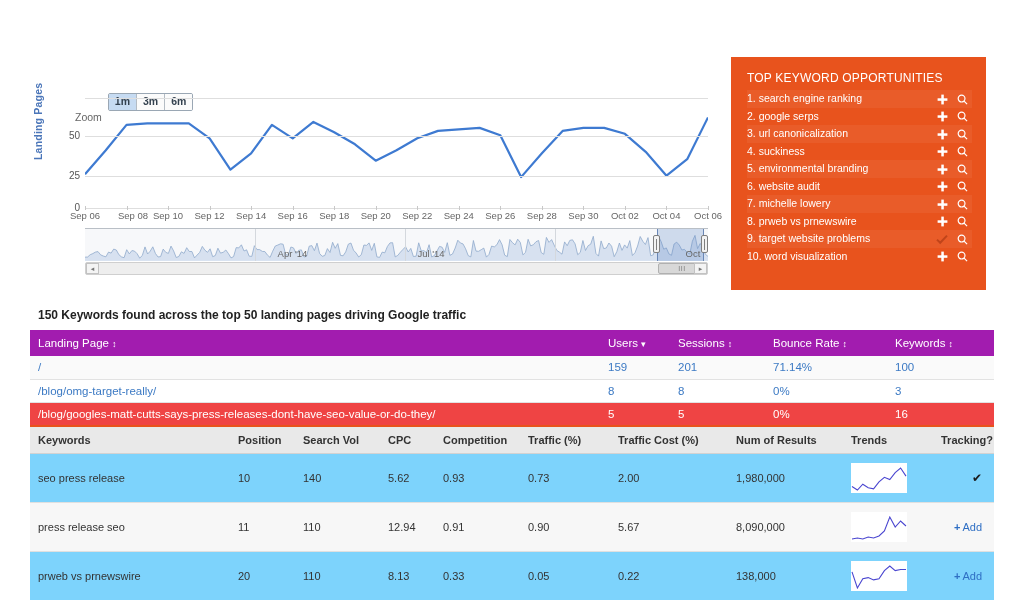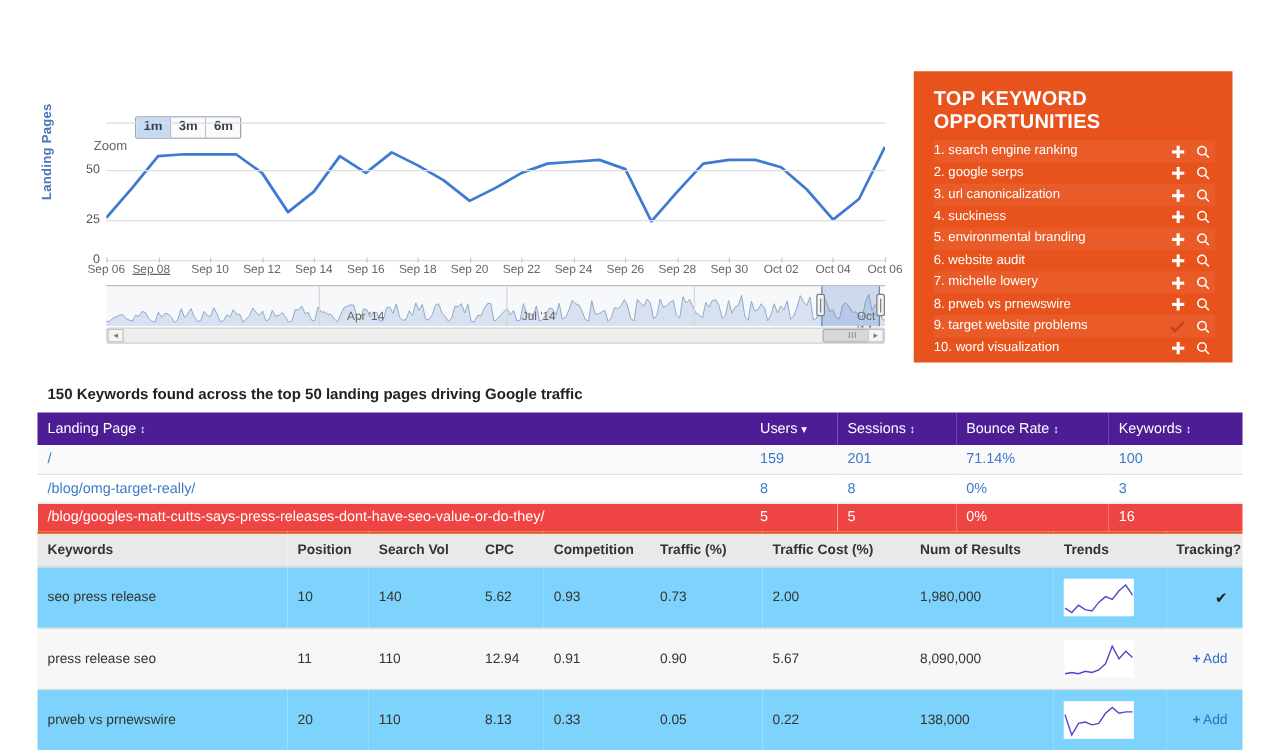--- a/index.html
+++ b/index.html
@@ -83,21 +83,21 @@
     border: 1px solid #b0b0b0; border-radius: 2px; text-align: center;
     font-size: 7px; color: #7d7d7d; line-height: 10px; letter-spacing: .5px;
   }
 
   
   .kw-panel {
     position: absolute; left: 731px; top: 57px; width: 255px; height: 233px;
     background: #e8531d; padding: 10px 14px 8px 16px;
   }
   .kw-title {
-    color: #ffffff; font-size: 16px; font-weight: bold;
+    color: #ffffff; font-size: 12px; font-weight: normal;
     letter-spacing: .2px; margin: 4px 0 5px 0;
   }
   .kw-item {
     display: flex; align-items: center; height: 17.5px; cursor: pointer;
   }
   .kw-item:nth-child(odd) { background: rgba(255,255,255,0.055); }
   .kw-name { flex: 1; color: #ffffff; font-size: 10.5px; line-height: 17px; }
   .kw-icon {
     width: 20px; text-align: center; color: #ffffff;
     font-size: 12px; line-height: 17px; cursor: pointer;
@@ -109,21 +109,21 @@
   .summary {
     position: absolute; left: 38px; top: 308px;
     font-size: 12px; font-weight: bold; color: #222;
   }
 
   
   .table-wrap { position: absolute; left: 30px; top: 330px; width: 964px; }
   table { border-collapse: collapse; width: 100%; table-layout: fixed; }
 
   .lp-head th {
-    background: #4c1d95; color: #ffffff; font-size: 11.5px; font-weight: normal;
+    background: #a21caf; color: #ffffff; font-size: 11.5px; font-weight: normal;
     text-align: left; padding: 7px 0 7px 8px; height: 26px; white-space: nowrap;
   }
   .sort { font-size: 9px; margin-left: 3px; letter-spacing: -1px; }
   .lp-row td {
     font-size: 11.5px; color: #3c7ac4; padding: 5px 0 5px 8px; height: 23px;
     border-bottom: 1px solid #e2e2e2; white-space: nowrap; overflow: hidden; text-overflow: ellipsis;
   }
   .lp-row.alt td { background: #fafafa; }
   .lp-row.plain td { background: #ffffff; }
   .lp-row.selected td { background: #ef4444; color: #ffffff; border-bottom: none; }
@@ -173,21 +173,21 @@
         <div class="gridline" style="top:38px;"></div>
         <div class="gridline" style="top:78px;"></div>
         <div class="gridline" style="top:110px;"></div>
         <svg id="mainline" width="623" height="112" viewBox="0 0 623 112" preserveAspectRatio="none">
             <polyline points="0.0,76.2 20.8,52.3 41.5,26.9 62.3,25.4 83.1,25.4 103.8,25.4 124.6,40.3 145.4,71.7 166.1,55.3 186.9,26.9 207.7,40.3 228.4,23.9 249.2,34.3 270.0,46.3 290.7,62.7 311.5,52.3 332.3,40.3 353.0,32.9 373.8,31.4 394.6,29.9 415.3,37.3 436.1,79.1 456.9,55.3 477.6,32.9 498.4,29.9 519.2,29.9 539.9,35.8 560.7,53.8 581.5,77.7 602.2,61.2 623.0,19.4" fill="none" stroke="#3e7ad1" stroke-width="2.2" stroke-linejoin="round" vector-effect="non-scaling-stroke"></polyline>
           </svg>
       </div>
       <div class="xlabels">
           <span class="xtick" style="left: 0px;">Sep 06</span>
           <span class="xtick-mark" style="left: 0px;"></span>
-          <span class="xtick" style="left: 36px; text-decoration: underline;">Sep 08</span>
+          <span class="xtick" style="left: 48px;">Sep 08</span>
           <span class="xtick-mark" style="left: 41.5333px;"></span>
           <span class="xtick" style="left: 83.0667px;">Sep 10</span>
           <span class="xtick-mark" style="left: 83.0667px;"></span>
           <span class="xtick" style="left: 124.6px;">Sep 12</span>
           <span class="xtick-mark" style="left: 124.6px;"></span>
           <span class="xtick" style="left: 166.133px;">Sep 14</span>
           <span class="xtick-mark" style="left: 166.133px;"></span>
           <span class="xtick" style="left: 207.667px;">Sep 16</span>
           <span class="xtick-mark" style="left: 207.667px;"></span>
           <span class="xtick" style="left: 249.2px;">Sep 18</span>

